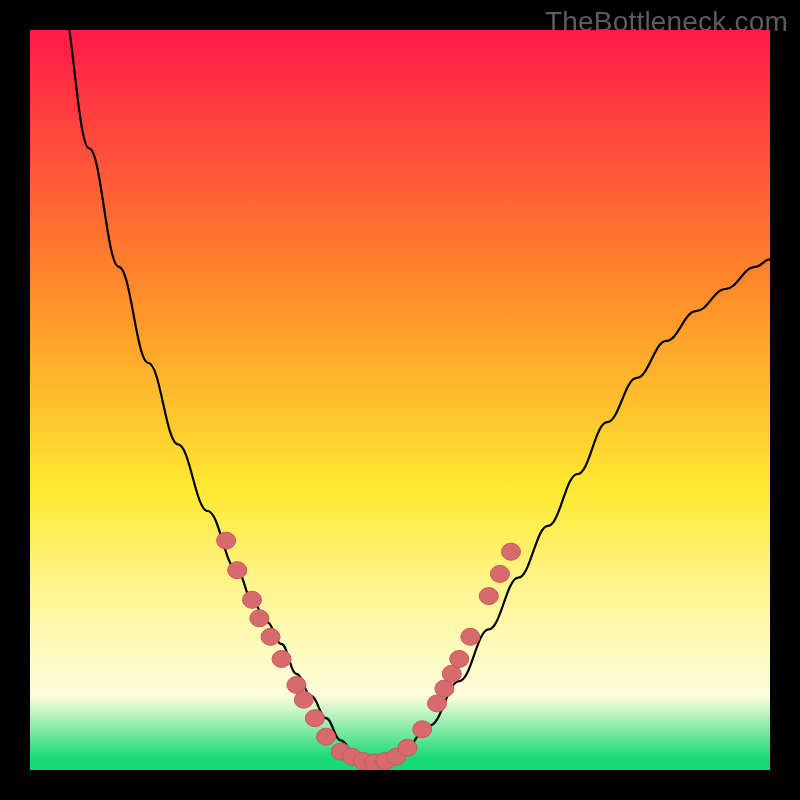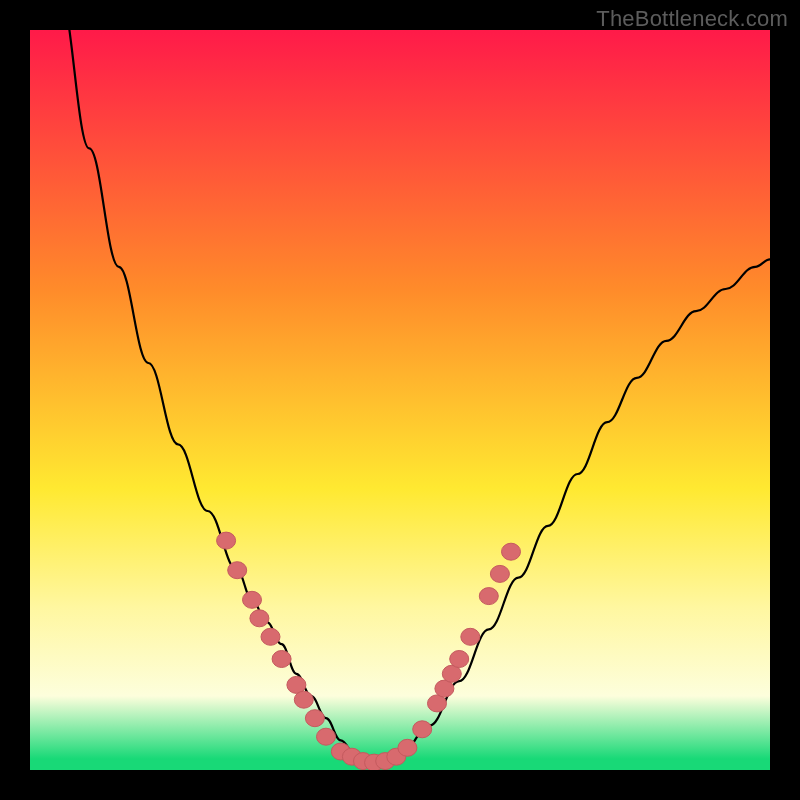--- a/index.html
+++ b/index.html
@@ -23,21 +23,21 @@
     position: absolute;
     left: 0;
     top: 0;
     width: 740px;
     height: 740px;
   }
   .watermark {
     position: absolute;
     top: 6px;
     right: 12px;
-    font-size: 22px;
+    font-size: 28px;
     font-weight: 500;
     color: #5c5c5c;
     letter-spacing: 0.2px;
   }
   svg { display: block; }
 </style>
 </head>
 <body>
 
 <div class="watermark">TheBottleneck.com</div>

